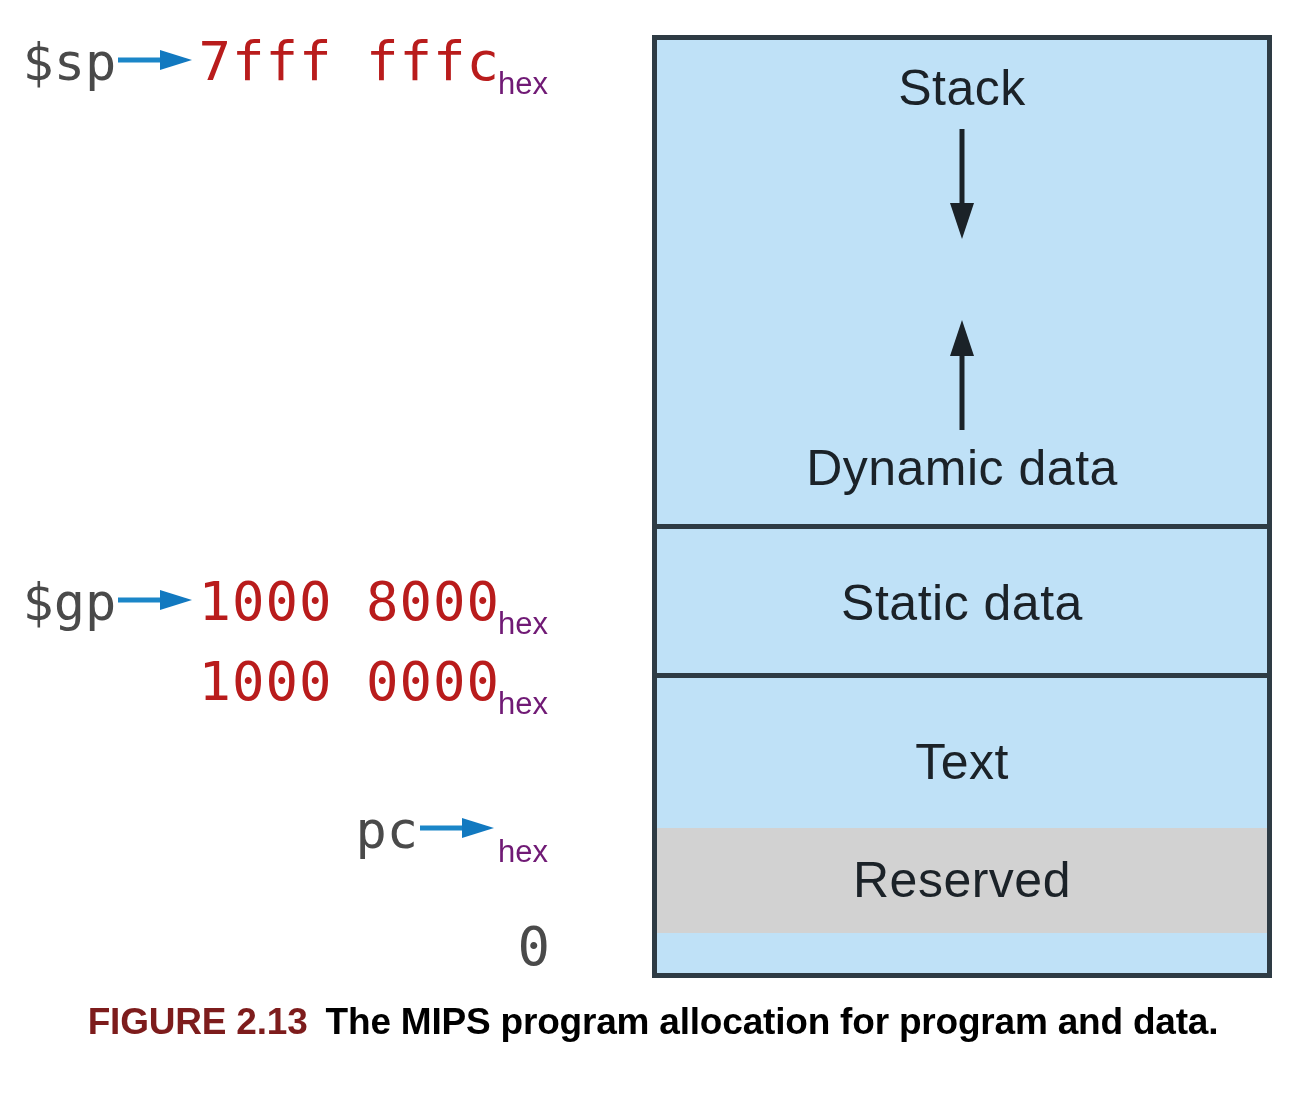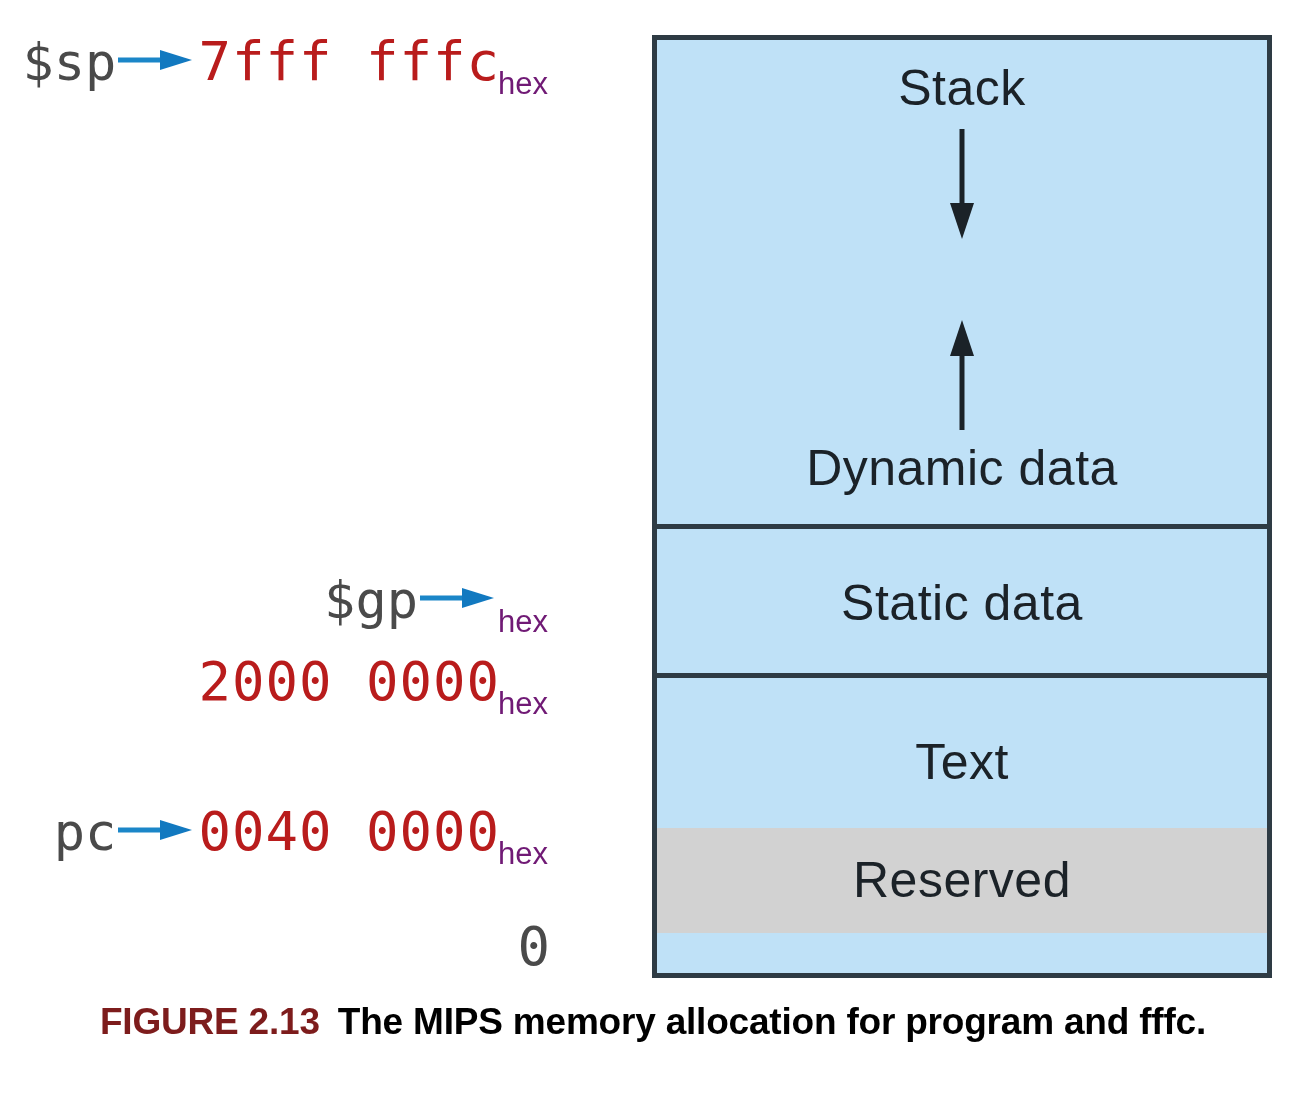--- a/index.html
+++ b/index.html
@@ -189,38 +189,38 @@
   </div>
 
   <div class="addr-row" style="top: 570px;">
     <span class="reg-name">$gp</span>
     <span class="arrow-wrap">
       <svg width="74" height="26" viewBox="0 0 74 26" xmlns="http://www.w3.org/2000/svg" aria-hidden="true">
         <line x1="0" y1="13" x2="48" y2="13" stroke="#1b86c8" stroke-width="5"></line>
         <polygon points="42,3 74,13 42,23" fill="#1279c0"></polygon>
       </svg>
     </span>
+    <span class="addr-val">1000 8000</span>
       <span class="addr-sub">hex</span>
   </div>
 
   <div class="addr-row no-arrow" style="top: 650px;">
     <span class="arrow-spacer"></span>
-    <span class="addr-val">2000 0000</span>
+    <span class="addr-val">1000 0000</span>
       <span class="addr-sub">hex</span>
   </div>
 
   <div class="addr-row" style="top: 800px;">
     <span class="reg-name">pc</span>
     <span class="arrow-wrap">
       <svg width="74" height="26" viewBox="0 0 74 26" xmlns="http://www.w3.org/2000/svg" aria-hidden="true">
         <line x1="0" y1="13" x2="48" y2="13" stroke="#1b86c8" stroke-width="5"></line>
         <polygon points="42,3 74,13 42,23" fill="#1279c0"></polygon>
       </svg>
     </span>
-    <span class="addr-val">0040 0000</span>
       <span class="addr-sub">hex</span>
   </div>
 
   <div class="zero-row" style="top: 915px;">0</div>
 
   <div id="memory-block">
 
     <div class="seg" id="seg-stack-dynamic">
 
       <div class="stack-area">
@@ -251,16 +251,16 @@
       <div class="seg-label">Text</div>
     </div>
 
     <div class="seg" id="seg-reserved">
       <div class="seg-label">Reserved</div>
     </div>
 
   </div>
 
   <div id="caption">
-    <span class="fig-num">FIGURE 2.13</span><span>The MIPS memory allocation for program and fffc.</span>
+    <span class="fig-num">FIGURE 2.13</span><span>The MIPS program allocation for program and data.</span>
   </div>
 
 </div>
 
 </body></html>

